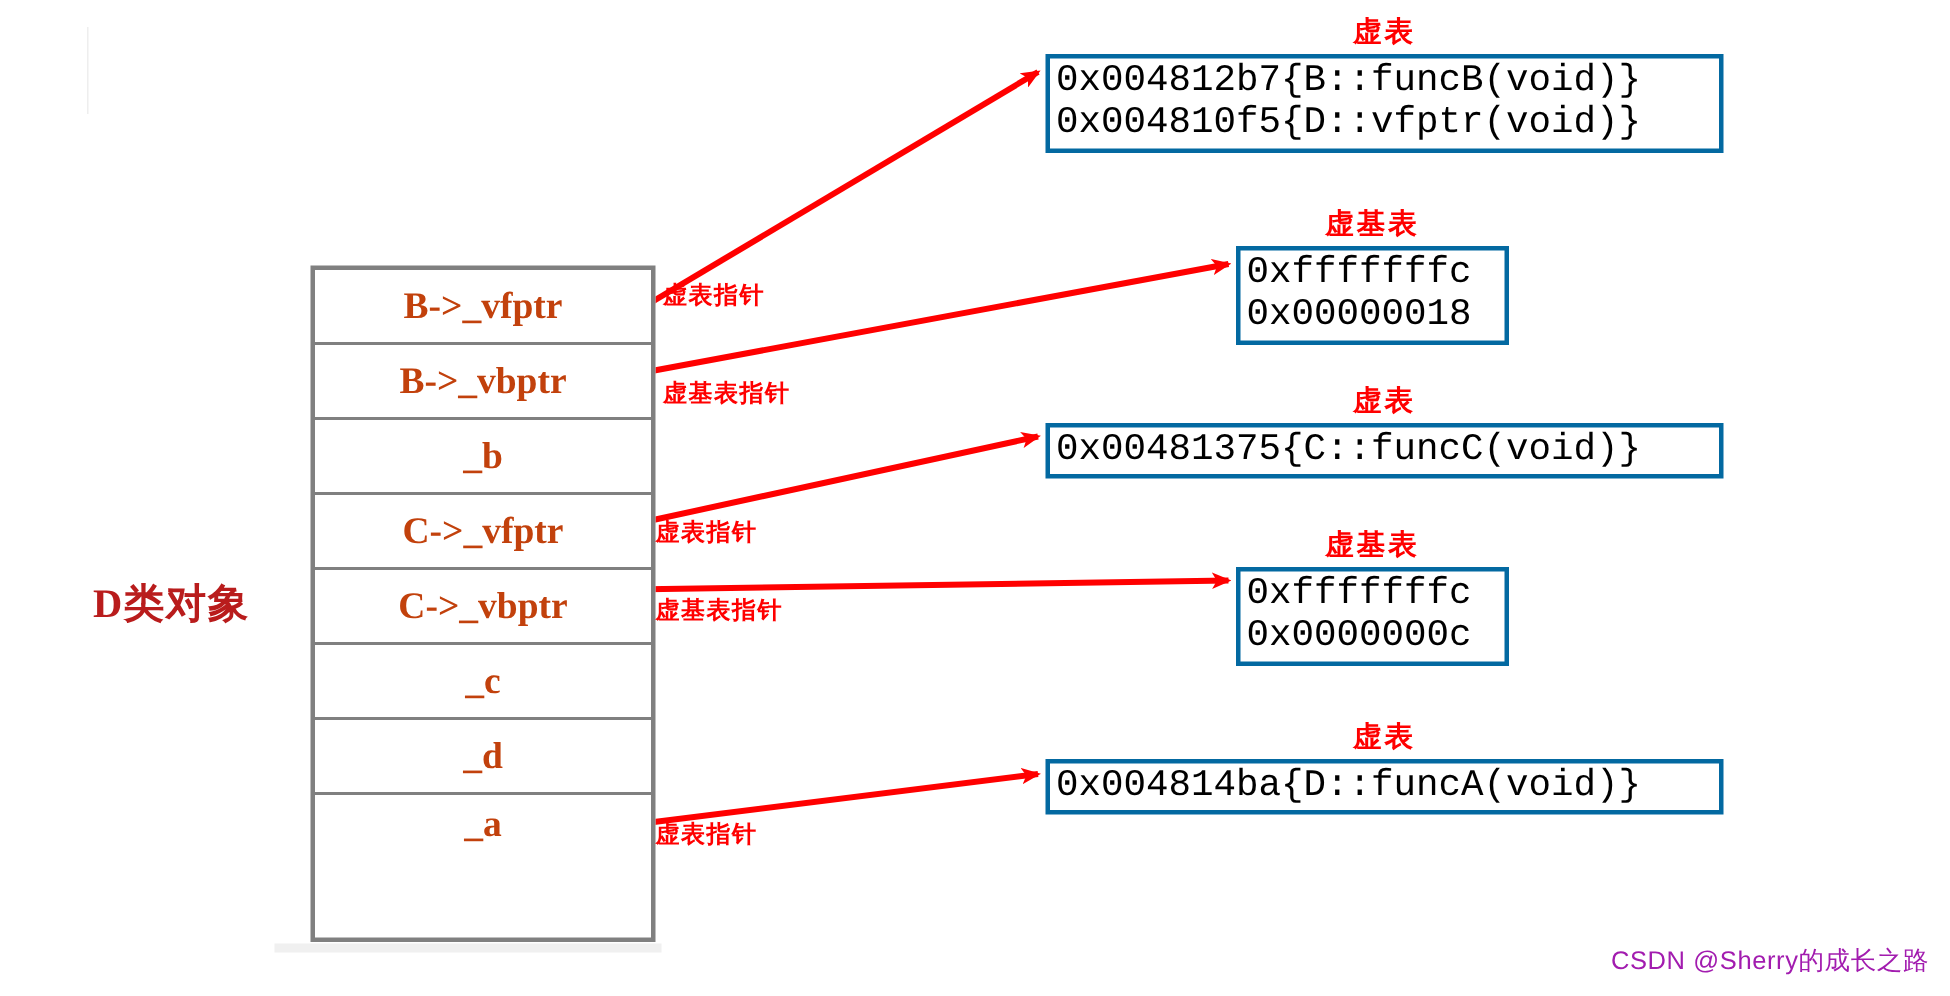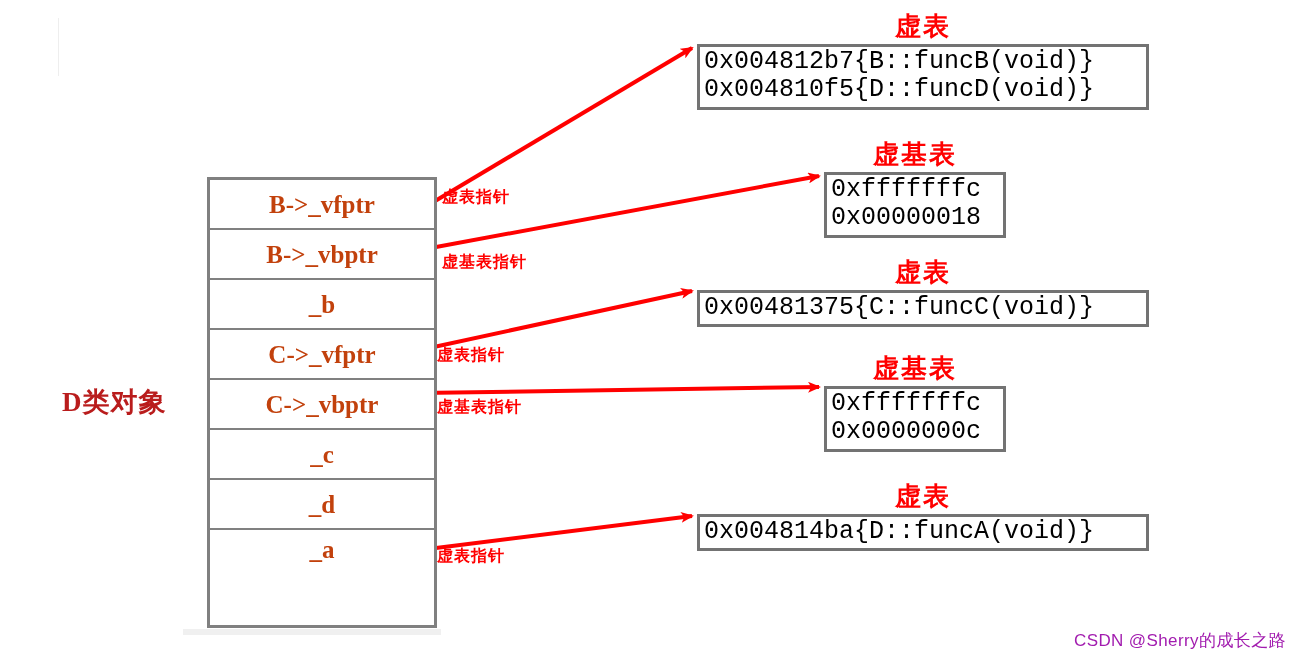--- a/index.html
+++ b/index.html
@@ -98,31 +98,31 @@
     font-weight: 700;
     white-space: nowrap;
     letter-spacing: 1px;
   }
 
   
   .rt-group { position: absolute; }
   .rt-title {
     color: #ff0000;
     font-family: "Liberation Sans", "DejaVu Sans", sans-serif;
-    font-size: 26px;
+    font-size: 19px;
     font-weight: 700;
     text-align: center;
     letter-spacing: 2px;
     line-height: 1.1;
     white-space: nowrap;
     margin-bottom: 3px;
   }
   .rt-box {
     box-sizing: border-box;
-    border: 3px solid #737373;
+    border: 3px solid #0369a1;
     background: #ffffff;
     padding: 1px 4px 2px 4px;
   }
   .rt-entry {
     font-family: "Liberation Mono", "DejaVu Sans Mono", monospace;
     font-size: 25px;
     line-height: 1.14;
     color: #000000;
     white-space: pre;
     letter-spacing: 0px;
@@ -203,21 +203,21 @@
   <div class="ptr-label" style="left:442px; top:187px;">虚表指针</div>
   <div class="ptr-label" style="left:442px; top:252px;">虚基表指针</div>
   <div class="ptr-label" style="left:437px; top:345px;">虚表指针</div>
   <div class="ptr-label" style="left:437px; top:397px;">虚基表指针</div>
   <div class="ptr-label" style="left:437px; top:546px;">虚表指针</div>
 
   <div class="rt-group" style="left:697px; top:12px; width:452px;">
     <div class="rt-title">虚表</div>
     <div class="rt-box">
       <div class="rt-entry">0x004812b7{B::funcB(void)}</div>
-      <div class="rt-entry">0x004810f5{D::funcD(void)}</div>
+      <div class="rt-entry">0x004810f5{D::vfptr(void)}</div>
     </div>
   </div>
 
   <div class="rt-group" style="left:824px; top:140px; width:182px;">
     <div class="rt-title">虚基表</div>
     <div class="rt-box">
       <div class="rt-entry">0xfffffffc</div>
       <div class="rt-entry">0x00000018</div>
     </div>
   </div>

